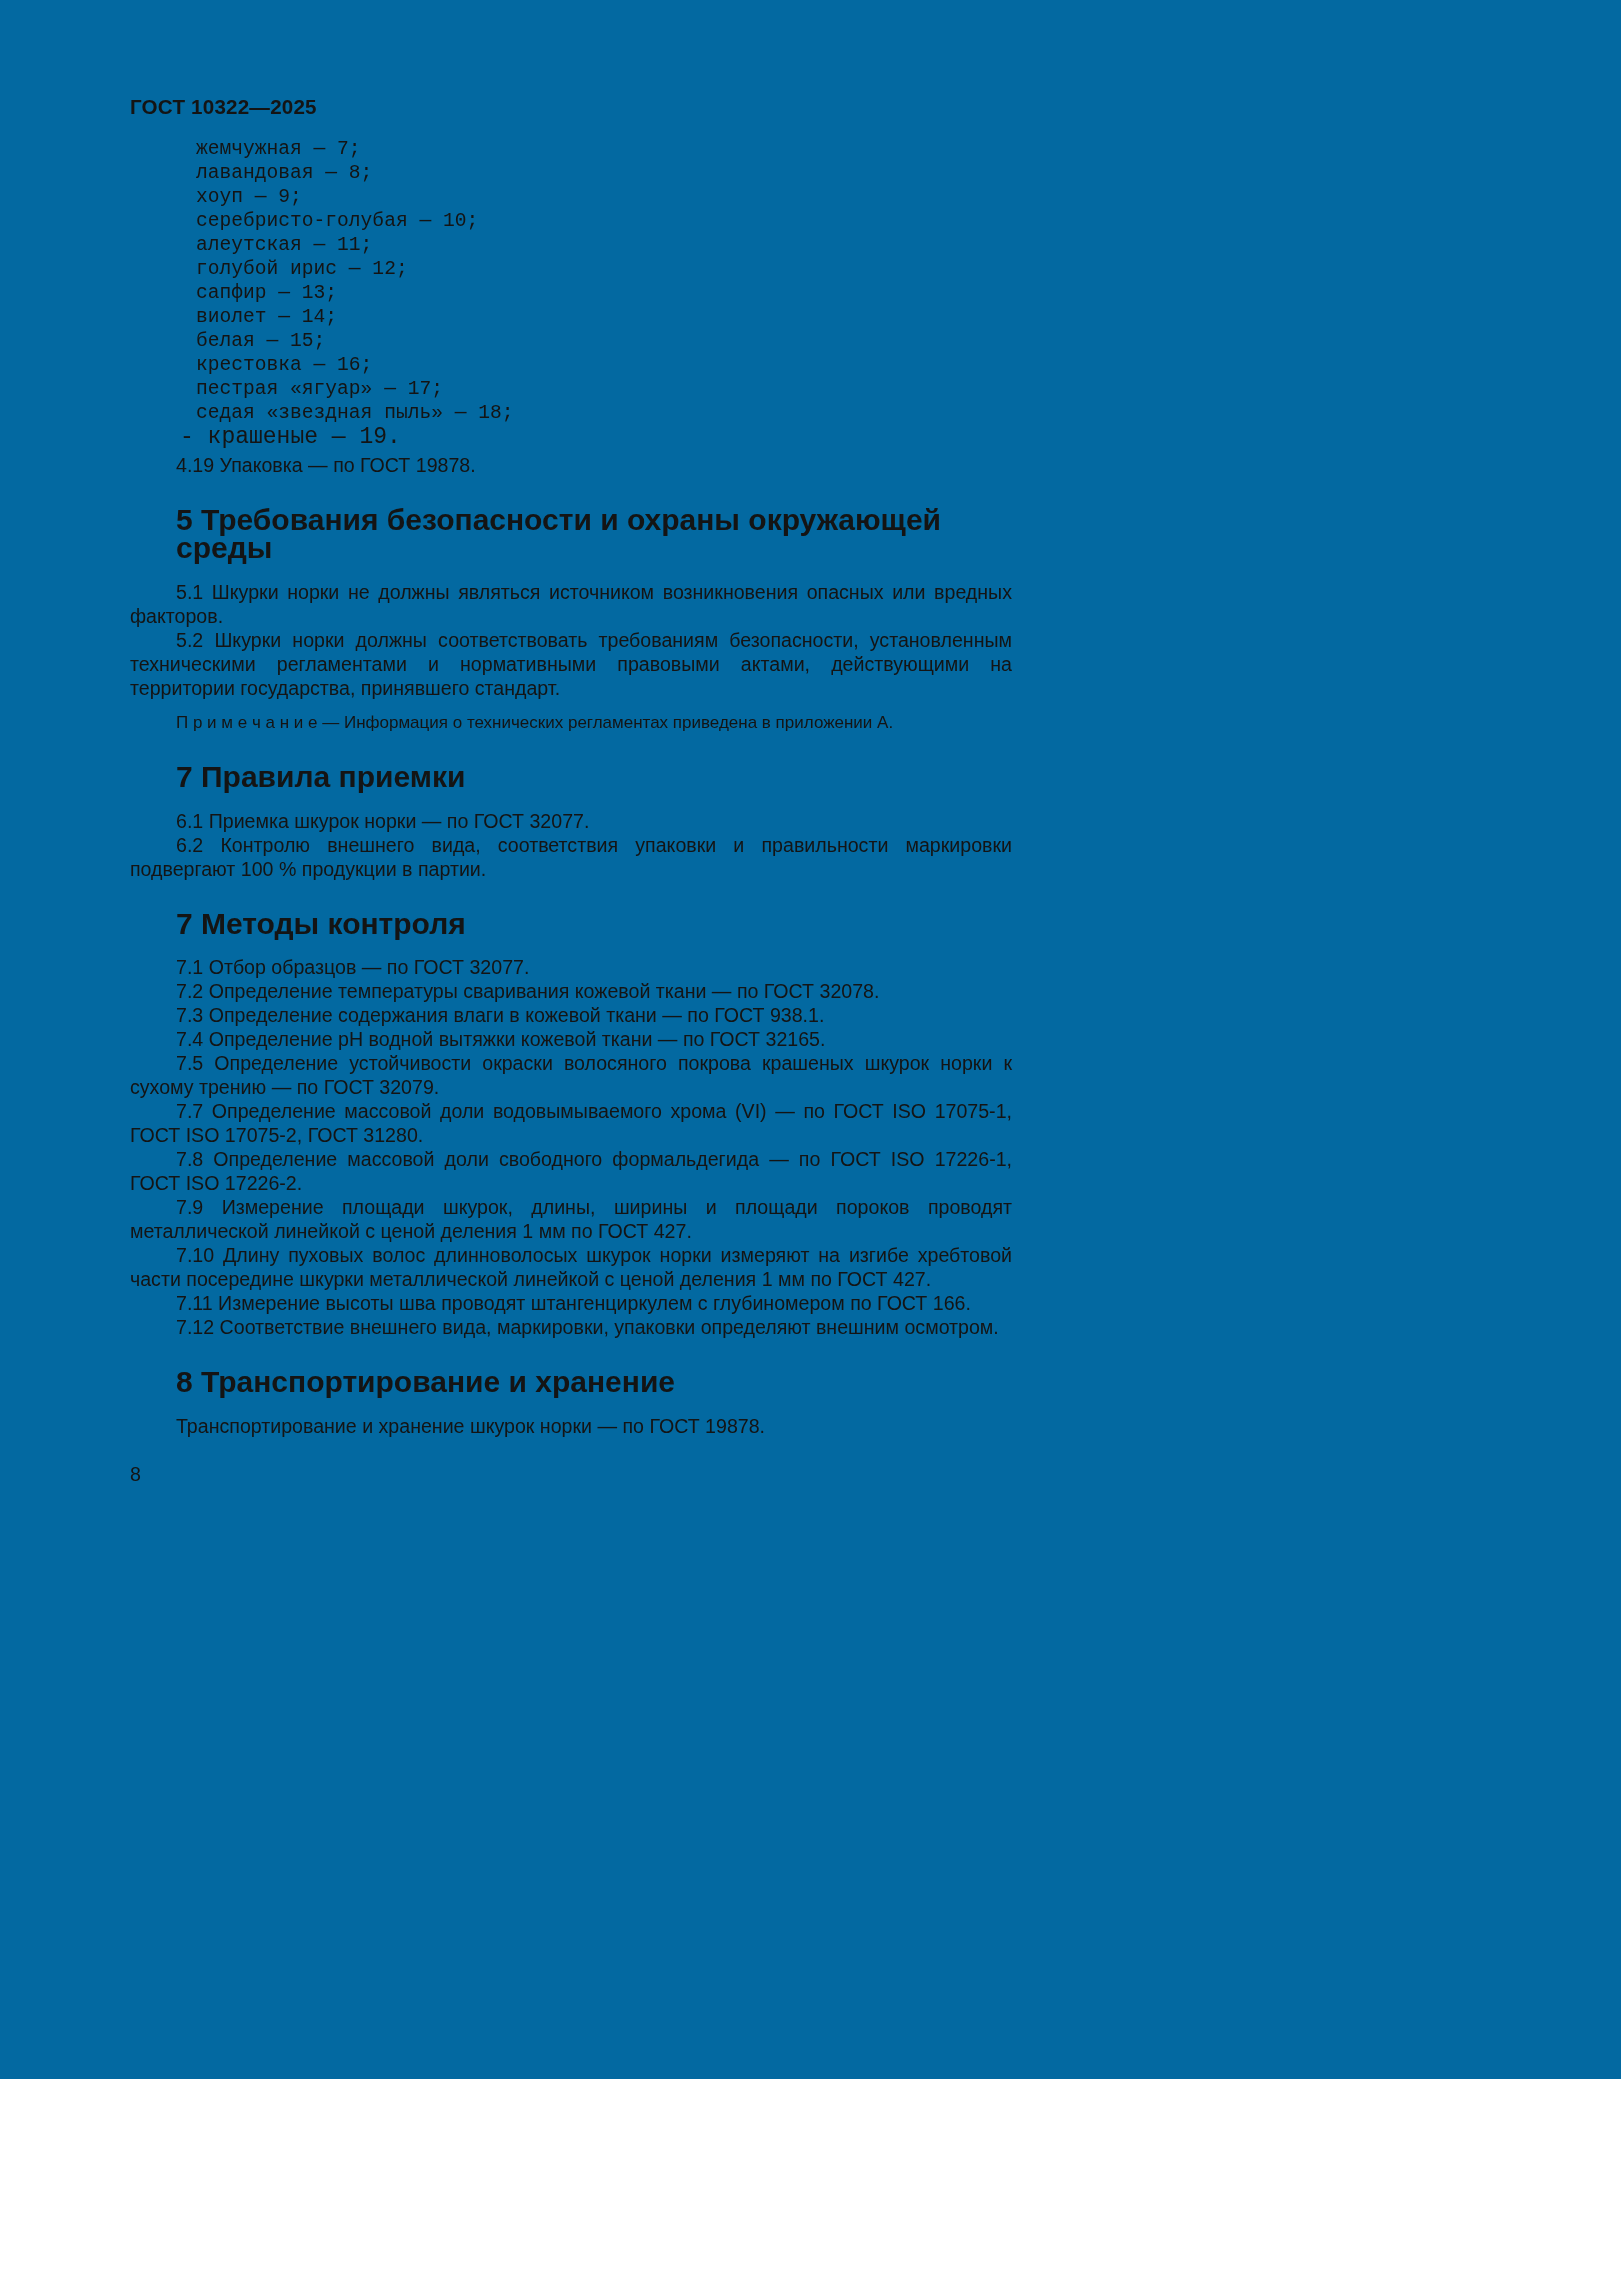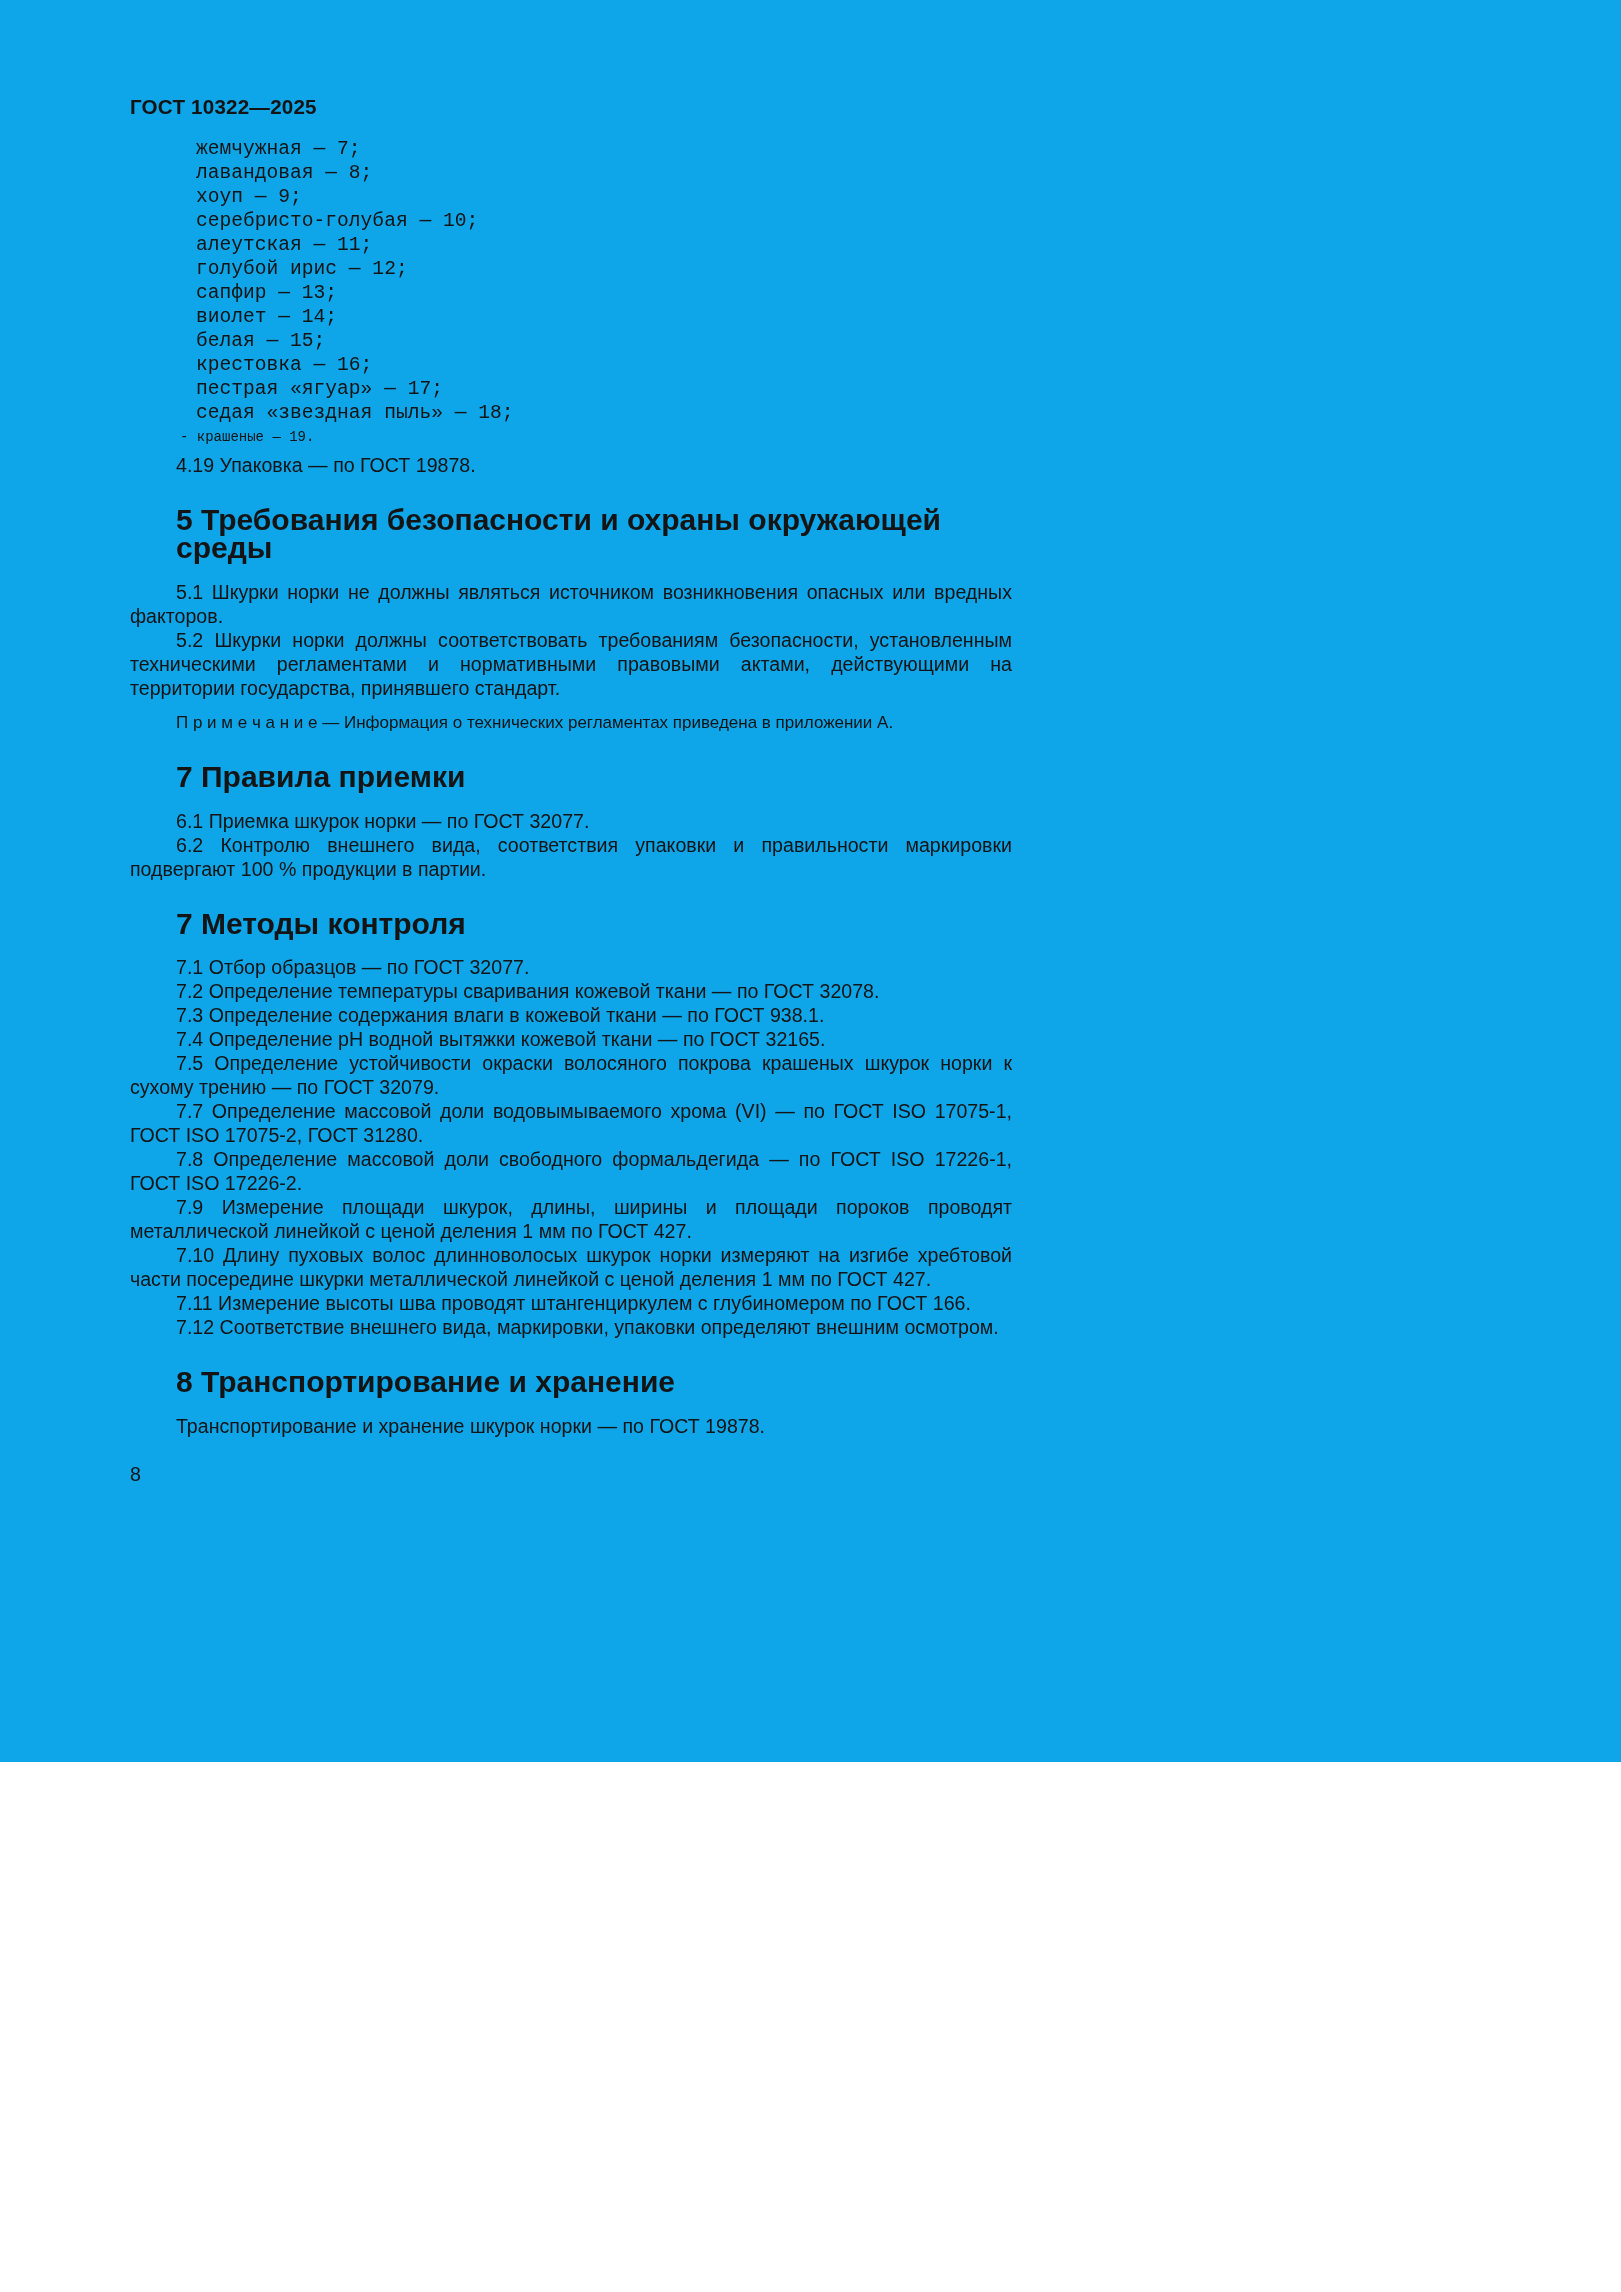--- a/index.html
+++ b/index.html
@@ -10,22 +10,22 @@
   body {
     width: 1621px;
     height: 2293px;
     font-family: "Liberation Sans", sans-serif;
     color: #141414;
     -webkit-font-smoothing: antialiased;
   }
   .page {
     position: relative;
     width: 1621px;
-    height: 1762px;
-    background: #0ea5e9;
+    height: 2079px;
+    background: #0369a1;
     overflow: hidden;
   }
   .content {
     position: absolute;
     left: 130px;
     top: 94px;
     width: 882px;
   }
   .doc-header {
     font-weight: bold;
@@ -34,21 +34,21 @@
     margin-bottom: 17.6px;
     letter-spacing: 0.2px;
   }
   .color-list { margin: 4px; font-family: Liberation Mono, monospace; }
   .list-item {
     font-size: 19.6px;
     line-height: 24px;
     padding-left: 62px;
   }
   .dash-item {
-    font-size: 14px;
+    font-size: 23px;
     line-height: 24px;
     padding-left: 46px;
   }
   .para {
     font-size: 19.6px;
     line-height: 24px;
     margin: 0;
     text-align: justify;
     text-indent: 46px;
     hyphens: auto;

